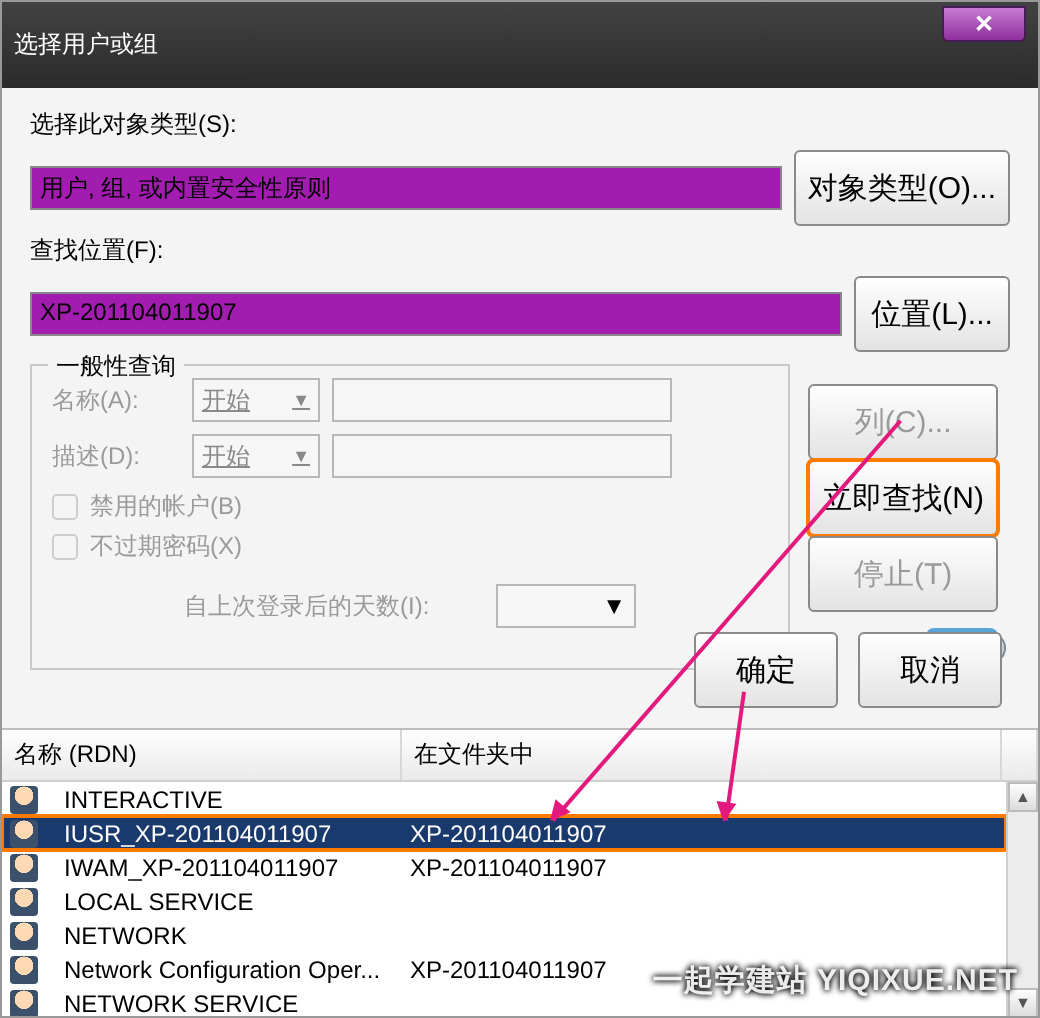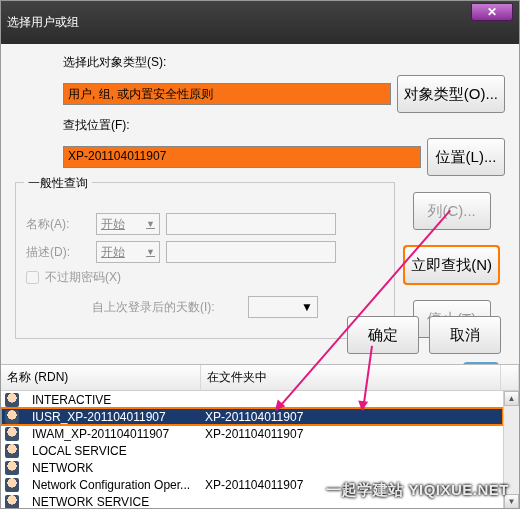--- a/index.html
+++ b/index.html
@@ -27,45 +27,45 @@
     background: linear-gradient(#c77bd3,#8d2f9c);
     border: 1px solid #4a1a55;
     border-radius: 0 0 3px 3px;
     display: flex; align-items: center; justify-content: center;
     color: #fff; font-weight: bold;
   }
   .content {
     background: #f4f4f4;
     padding: 10px 14px 6px 14px;
   }
-  .row { margin-bottom: 4px; margin-left: 48px; }
+  .row { margin-bottom: 4px; }
   .label { color: #000; }
   .line { display: flex; gap: 6px; align-items: center; }
   .textbox {
     flex: 1;
     height: 22px;
     border: 1px solid #888;
-    background: #f97316;
+    background: #a21caf;
     padding: 2px 4px;
     font-size: 12px;
   }
   .btn {
     height: 38px;
     min-width: 78px;
     border: 1px solid #8a8a8a;
     background: linear-gradient(#fefefe,#e3e3e3);
     border-radius: 3px;
     font-size: 15px;
     padding: 0 6px;
     cursor: pointer;
   }
   .btn.disabled { color: #9a9a9a; }
   .fieldset {
     border: 1px solid #c9c9c9;
-    padding: 24px 10px 14px 10px;
+    padding: 0 10px 14px 10px;
     margin-top: 6px;
     position: relative;
   }
   .fslegend {
     position: absolute; top: -8px; left: 8px;
     background: #f4f4f4; padding: 0 4px;
     font-size: 12px;
   }
   .qrow { display: flex; align-items: center; gap: 6px; margin: 6px 0; }
   .qlbl { width: 64px; color: #9a9a9a; }
@@ -86,21 +86,21 @@
   .chk { display: flex; align-items: center; gap: 6px; color: #9a9a9a; margin: 3px 0; }
   .chk input { accent-color: #888; }
   .dayslbl { color: #9a9a9a; }
   .daysbox {
     width: 70px; height: 22px; border: 1px solid #b8b8b8;
     background: #f6f6f6; display: flex; align-items: center; justify-content: space-between;
     padding: 0 4px;
   }
   .sidecol {
     position: absolute; right: 20px; top: 148px;
-    display: flex; flex-direction: column; gap: 16px; align-items: center;
+    display: flex; flex-direction: column; gap: 0;
   }
   .printer-icon {
     width: 36px; height: 30px;
     margin-top: 8px; align-self: flex-end;
     background:
       radial-gradient(circle at 60% 45%, #ffe15a 0 40%, transparent 41%),
       linear-gradient(#5aa4d8,#2f74aa);
     border-radius: 4px;
     position: relative;
   }
@@ -198,20 +198,24 @@
       <div class="qlbl">描述(D):</div>
       <div class="combo">
         <span>开始</span>
         <span class="chev">▼</span>
       </div>
       <div class="qinput"></div>
     </div>
 
     <label class="chk">
       <input type="checkbox" disabled="" style="">
+      <span>禁用的帐户(B)</span>
+    </label>
+    <label class="chk">
+      <input type="checkbox" disabled="" style="">
       <span>不过期密码(X)</span>
     </label>
 
     <div class="qrow" style="margin-top:10px;justify-content:center;">
       <div class="dayslbl" style="width:150px">自上次登录后的天数(I):</div>
       <div class="daysbox">
         <span></span>
         <span class="chev">▼</span>
       </div>
     </div>

